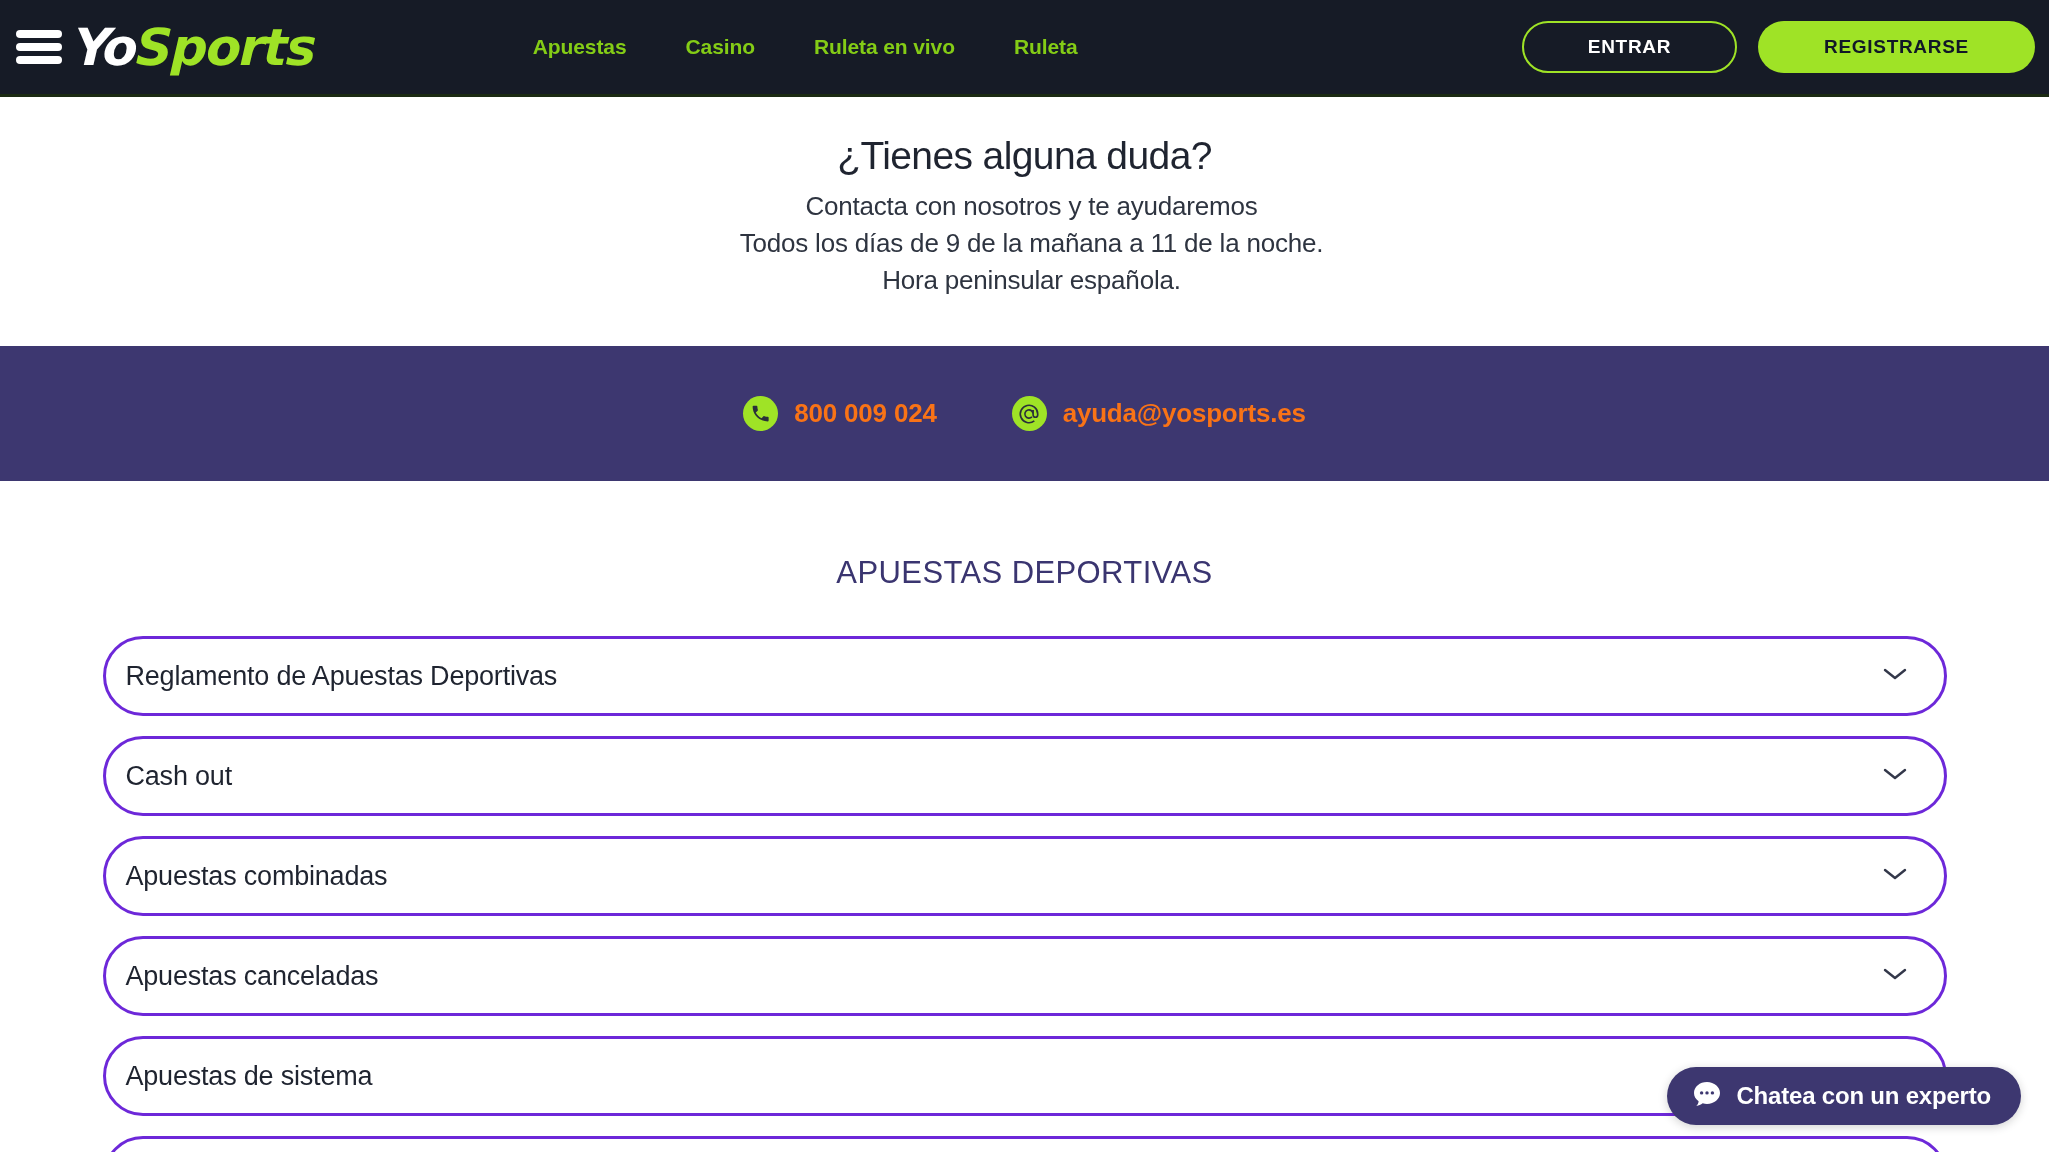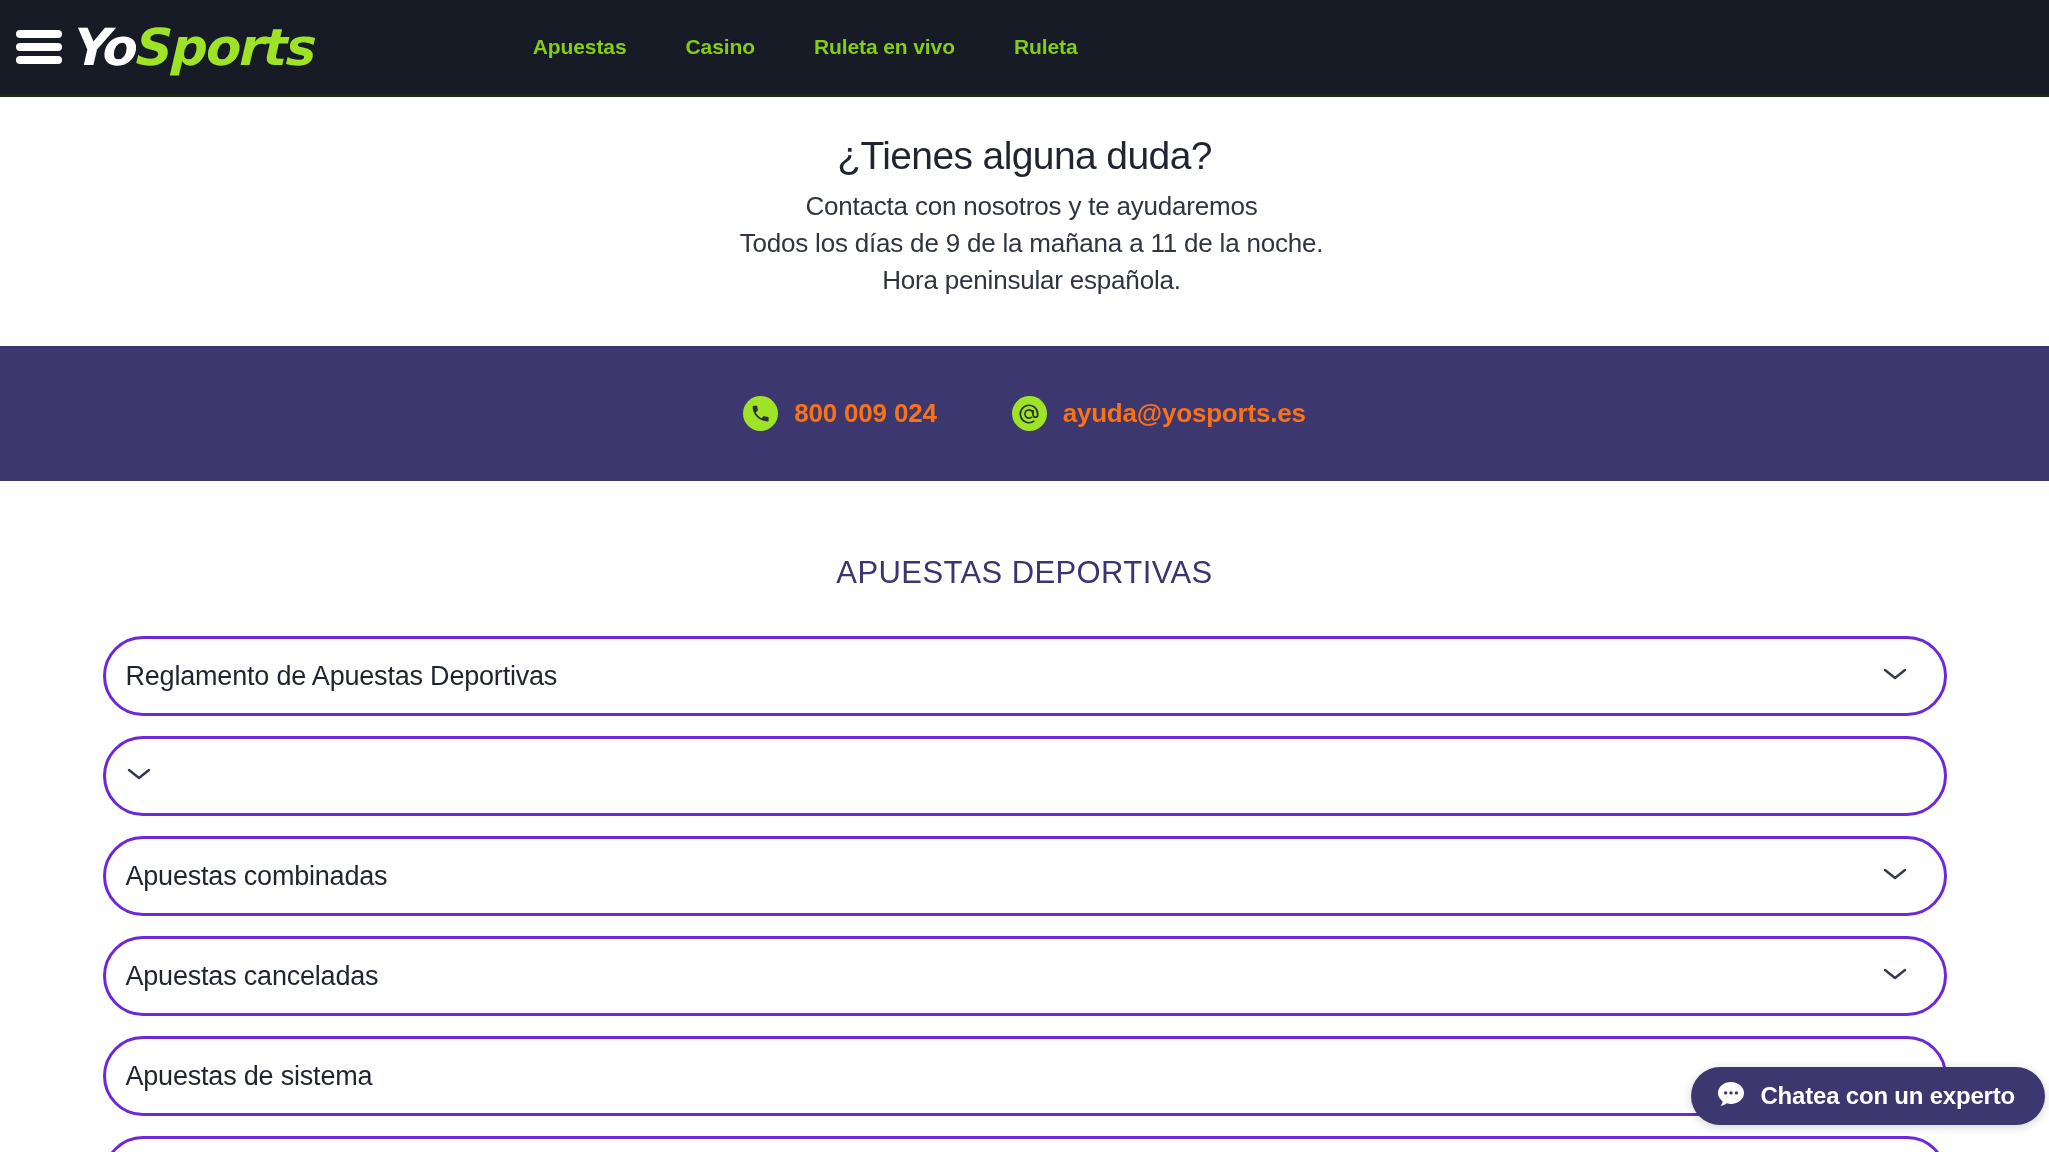--- a/index.html
+++ b/index.html
@@ -214,21 +214,21 @@
     flex: 1 1 auto;
   }
   .chevron {
     flex: 0 0 auto;
     display: block;
   }
 
   
   .chat-widget {
     position: fixed;
-    right: 4px;
+    right: 28px;
     bottom: 27px;
     height: 58px;
     background: #3d3770;
     border-radius: 29px;
     display: flex;
     align-items: center;
     gap: 15px;
     padding: 0 30px 0 26px;
     cursor: pointer;
     box-shadow: 0 2px 10px rgba(0,0,0,0.18);
@@ -257,20 +257,24 @@
     <span class="yo">Yo</span><span class="sports">Sports</span>
   </div>
 
   <nav class="nav">
     <a class="nav-item" href="#">Apuestas</a>
     <a class="nav-item" href="#">Casino</a>
     <a class="nav-item" href="#">Ruleta en vivo</a>
     <a class="nav-item" href="#">Ruleta</a>
   </nav>
 
+  <div class="header-actions">
+    <button class="btn-entrar">ENTRAR</button>
+    <button class="btn-registrarse">REGISTRARSE</button>
+  </div>
 
 </div>
 
 <section class="intro">
   <h1>¿Tienes alguna duda?</h1>
   <p>Contacta con nosotros y te ayudaremos</p>
   <p>Todos los días de 9 de la mañana a 11 de la noche.</p>
   <p>Hora peninsular española.</p>
 </section>
 
@@ -305,20 +309,21 @@
     <div class="faq-item">
       <span class="faq-item-label">Reglamento de Apuestas Deportivas</span>
       <span class="chevron">
         <svg width="26" height="16" viewBox="0 0 26 16" aria-hidden="true">
           <path fill="none" stroke="#33384a" stroke-width="2.4" stroke-linecap="round" stroke-linejoin="round" d="M3 4l10 8 10-8"></path>
         </svg>
       </span>
     </div>
 
     <div class="faq-item">
+      <span class="faq-item-label">Cash out</span>
       <span class="chevron">
         <svg width="26" height="16" viewBox="0 0 26 16" aria-hidden="true">
           <path fill="none" stroke="#33384a" stroke-width="2.4" stroke-linecap="round" stroke-linejoin="round" d="M3 4l10 8 10-8"></path>
         </svg>
       </span>
     </div>
 
     <div class="faq-item">
       <span class="faq-item-label">Apuestas combinadas</span>
       <span class="chevron">

